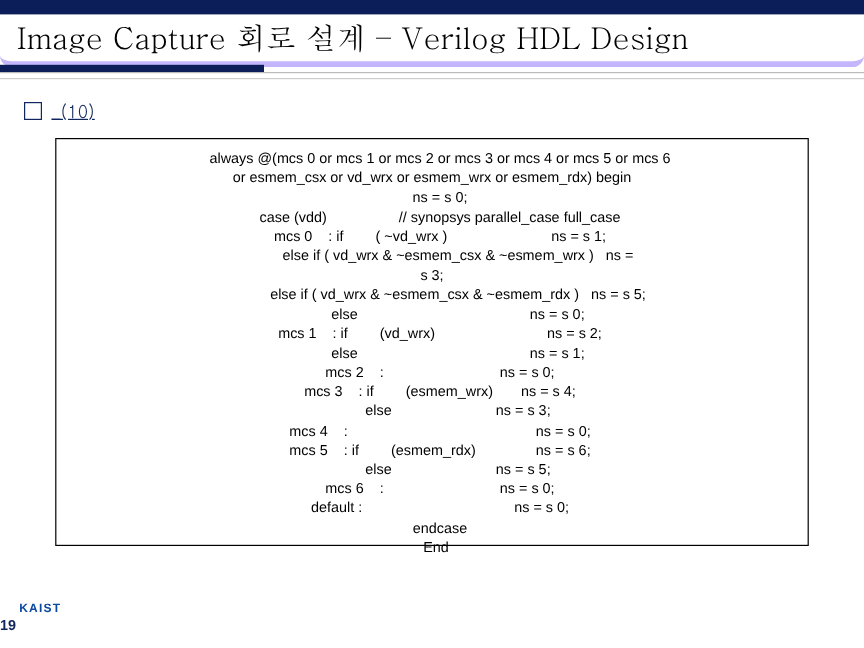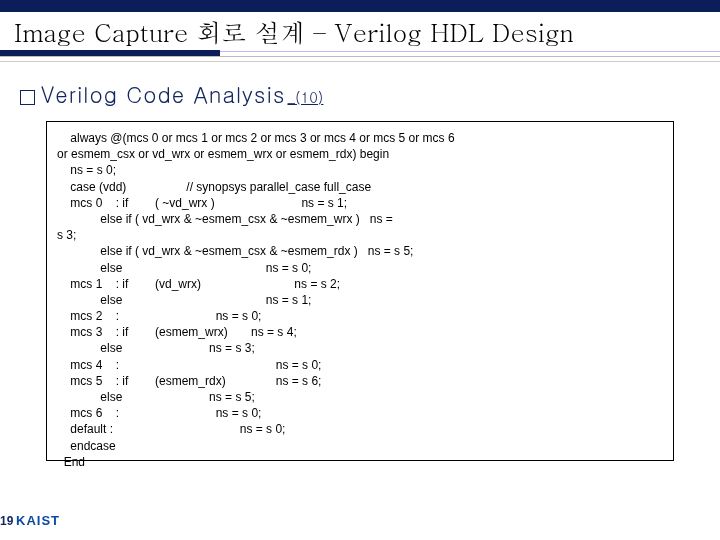--- a/index.html
+++ b/index.html
@@ -14,22 +14,23 @@
   }
   .topbar {
     background: #0b1e5a;
     height: 12px;
     width: 100%;
   }
   .title-row {
     display: flex;
     align-items: center;
     padding: 2px 14px 2px 14px;
-    border-bottom: 1px solid #c4b5fd;
+    border-bottom: 5px solid #c4b5fd;
     margin-bottom: 0;
+    border-radius: 10px;
   }
   .title-text {
     font-family: "Batang", "Times New Roman", serif;
     font-size: 25px;
     letter-spacing: 0px;
     color: #000;
   }
   .title-sep {
     width: 100%;
     height: 6px;
@@ -64,55 +65,55 @@
   .codebox {
     margin: 0 46px;
     border:1px solid #000;
     padding:8px 10px 10px 10px;
     font-family: Arial, sans-serif;
     font-size:12px;
     line-height:1.35;
     color:#000;
     white-space:pre;
     height:320px;
+    text-align:center;
   }
   .pagenum {
     position:absolute;
     bottom:12px;
     left:0; right:0;
     text-align:left;
     font-size:12px;
     color:#11255e;
     font-weight:bold;
   }
   .logo {
     position:absolute;
-    bottom:12px;
+    bottom:27px;
     left:16px;
     font-family: Arial, sans-serif;
     font-weight:bold;
-    font-size:13px;
+    font-size:10px;
     color:#0b4aa0;
     letter-spacing:1px;
   }
 </style>
 </head>
 <body>
 
 <div class="topbar"></div>
 
 <div class="title-row">
   <span class="title-text">Image Capture 회로 설계 – Verilog HDL Design</span>
 </div>
 <div class="title-sep"></div>
 <div class="thinline"></div>
 
 <div class="subhead">
   <span class="bullet"></span>
-  <span class="subhead-main">Verilog Code Analysis</span>
   <span class="subhead-sub">_(10)</span>
 </div>
 
 <div class="codebox">    always @(mcs 0 or mcs 1 or mcs 2 or mcs 3 or mcs 4 or mcs 5 or mcs 6
 or esmem_csx or vd_wrx or esmem_wrx or esmem_rdx) begin
     ns = s 0;
     case (vdd)                  // synopsys parallel_case full_case
     mcs 0    : if        ( ~vd_wrx )                          ns = s 1;
              else if ( vd_wrx &amp; ~esmem_csx &amp; ~esmem_wrx )   ns =
 s 3;

